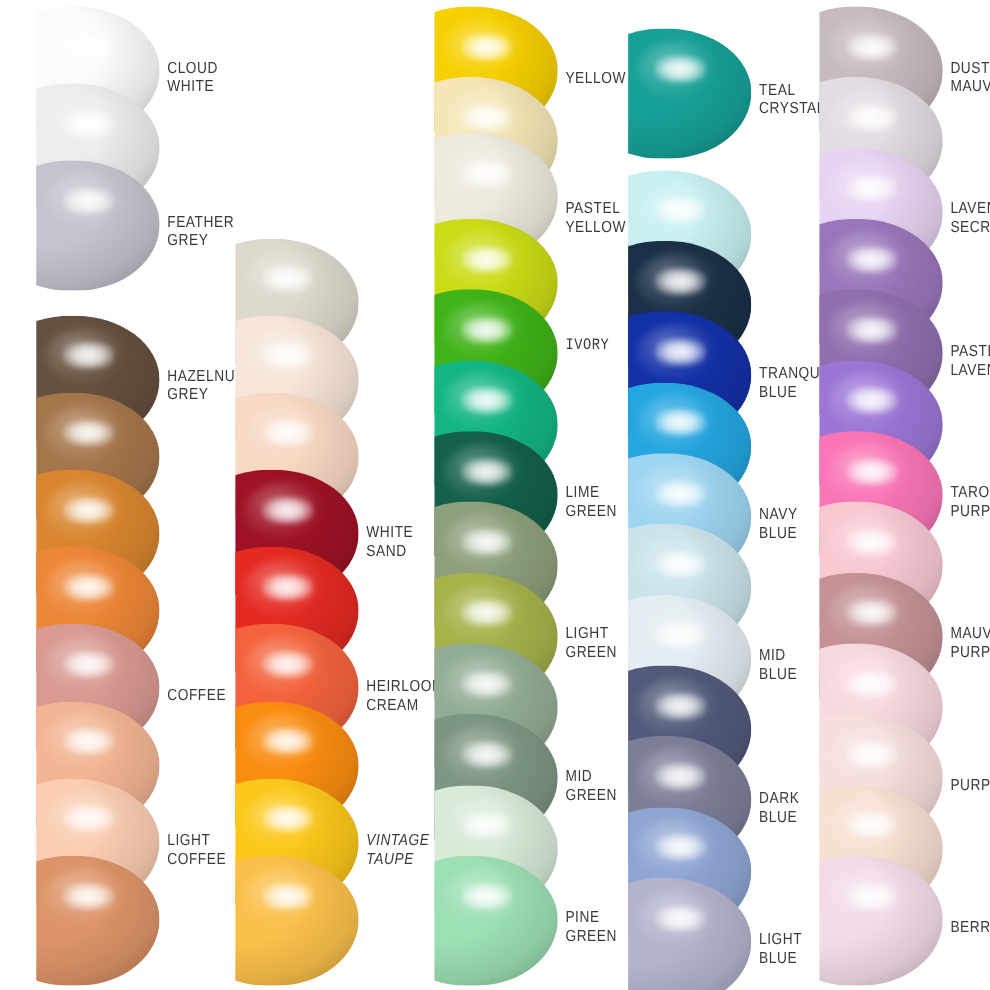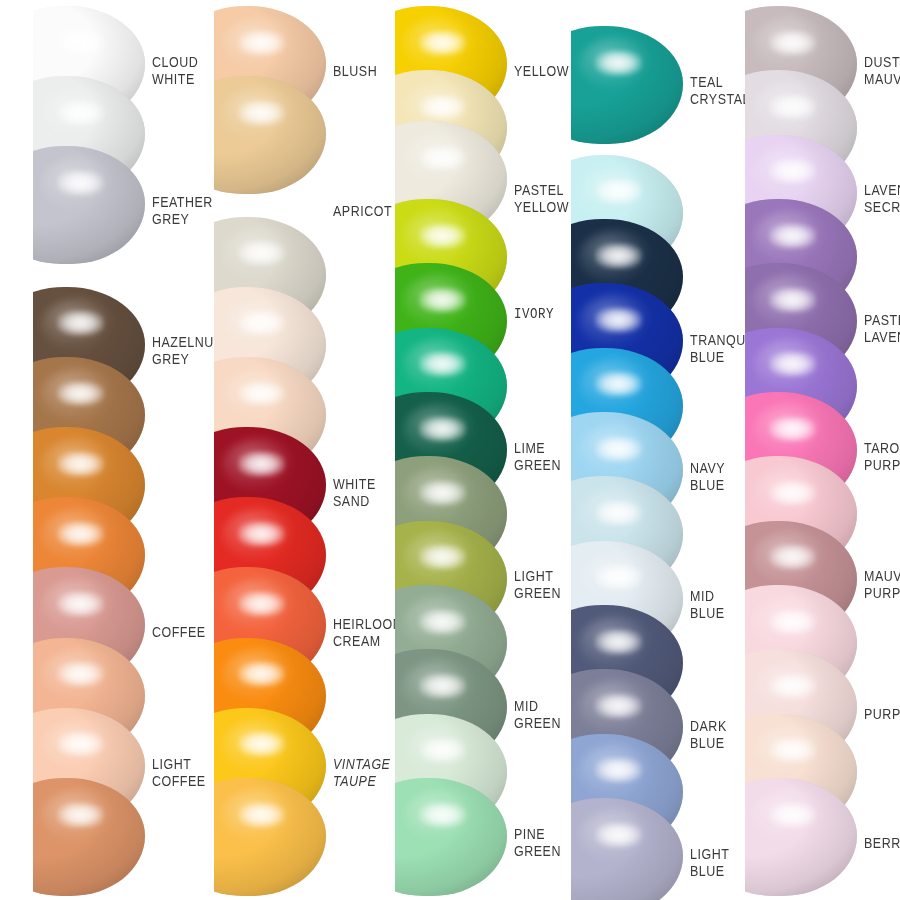--- a/index.html
+++ b/index.html
@@ -244,42 +244,20 @@
           <div class="balloon">
             <div class="tint" style="background: rgb(221, 148, 104);"></div>
             <div class="shade"></div>
             <div class="sheen"></div>
             <div class="gloss"></div>
           </div>
         </div>
       </div>
     </div>
     <div class="column" data-col="1">
-      <div class="swatch-row" style="top: 6px; z-index: 1;">
-        <div class="balloon-wrap">
-          <div class="balloon">
-            <div class="tint" style="background: rgb(246, 203, 166);"></div>
-            <div class="shade"></div>
-            <div class="sheen"></div>
-            <div class="gloss"></div>
-          </div>
-        </div>
-        <div class="label" style="top: 57px; position: absolute;">BLUSH</div>
-      </div>
-      <div class="swatch-row" style="top: 76.1818px; z-index: 2;">
-        <div class="balloon-wrap">
-          <div class="balloon">
-            <div class="tint" style="background: rgb(236, 203, 150);"></div>
-            <div class="shade"></div>
-            <div class="sheen"></div>
-            <div class="gloss"></div>
-          </div>
-        </div>
-        <div class="label" style="top: 127px; position: absolute;">APRICOT</div>
-      </div>
       <div class="swatch-row" style="top: 216.545px; z-index: 4;">
         <div class="balloon-wrap">
           <div class="balloon">
             <div class="tint" style="background: rgb(221, 217, 205);"></div>
             <div class="shade"></div>
             <div class="sheen"></div>
             <div class="gloss"></div>
           </div>
         </div>
         <div class="label" style="top: 259px; position: absolute;">WHITE

